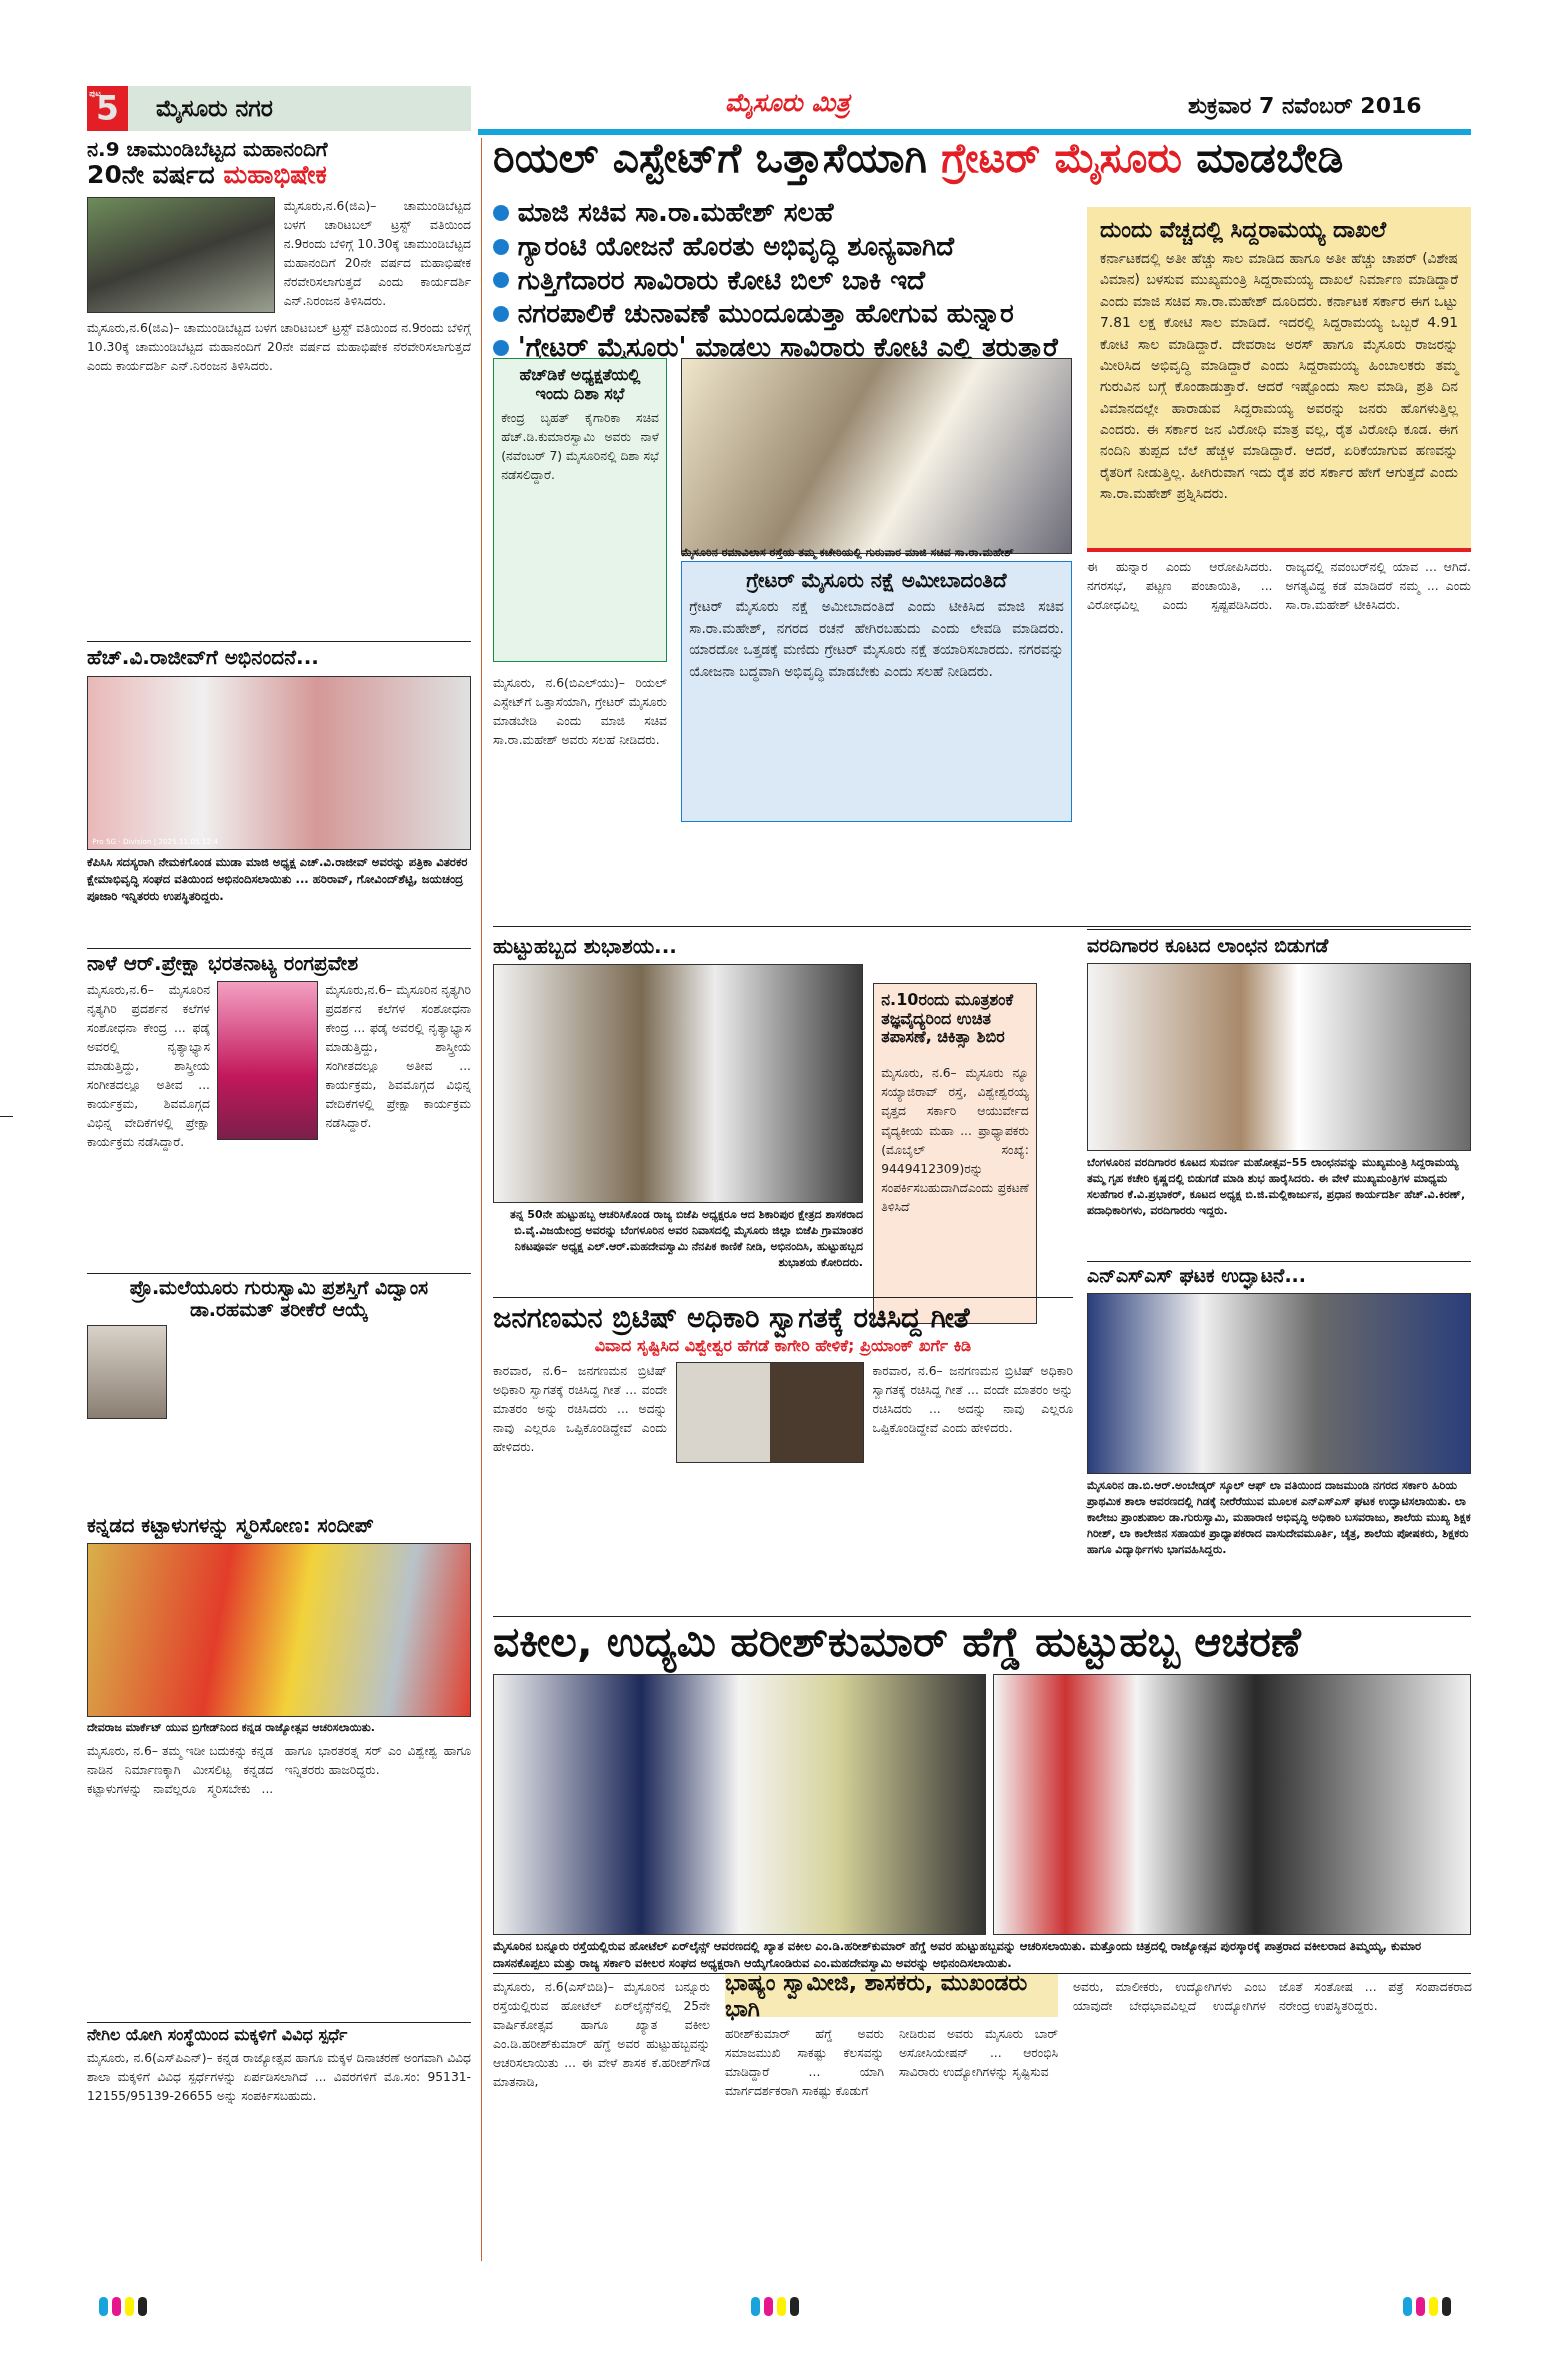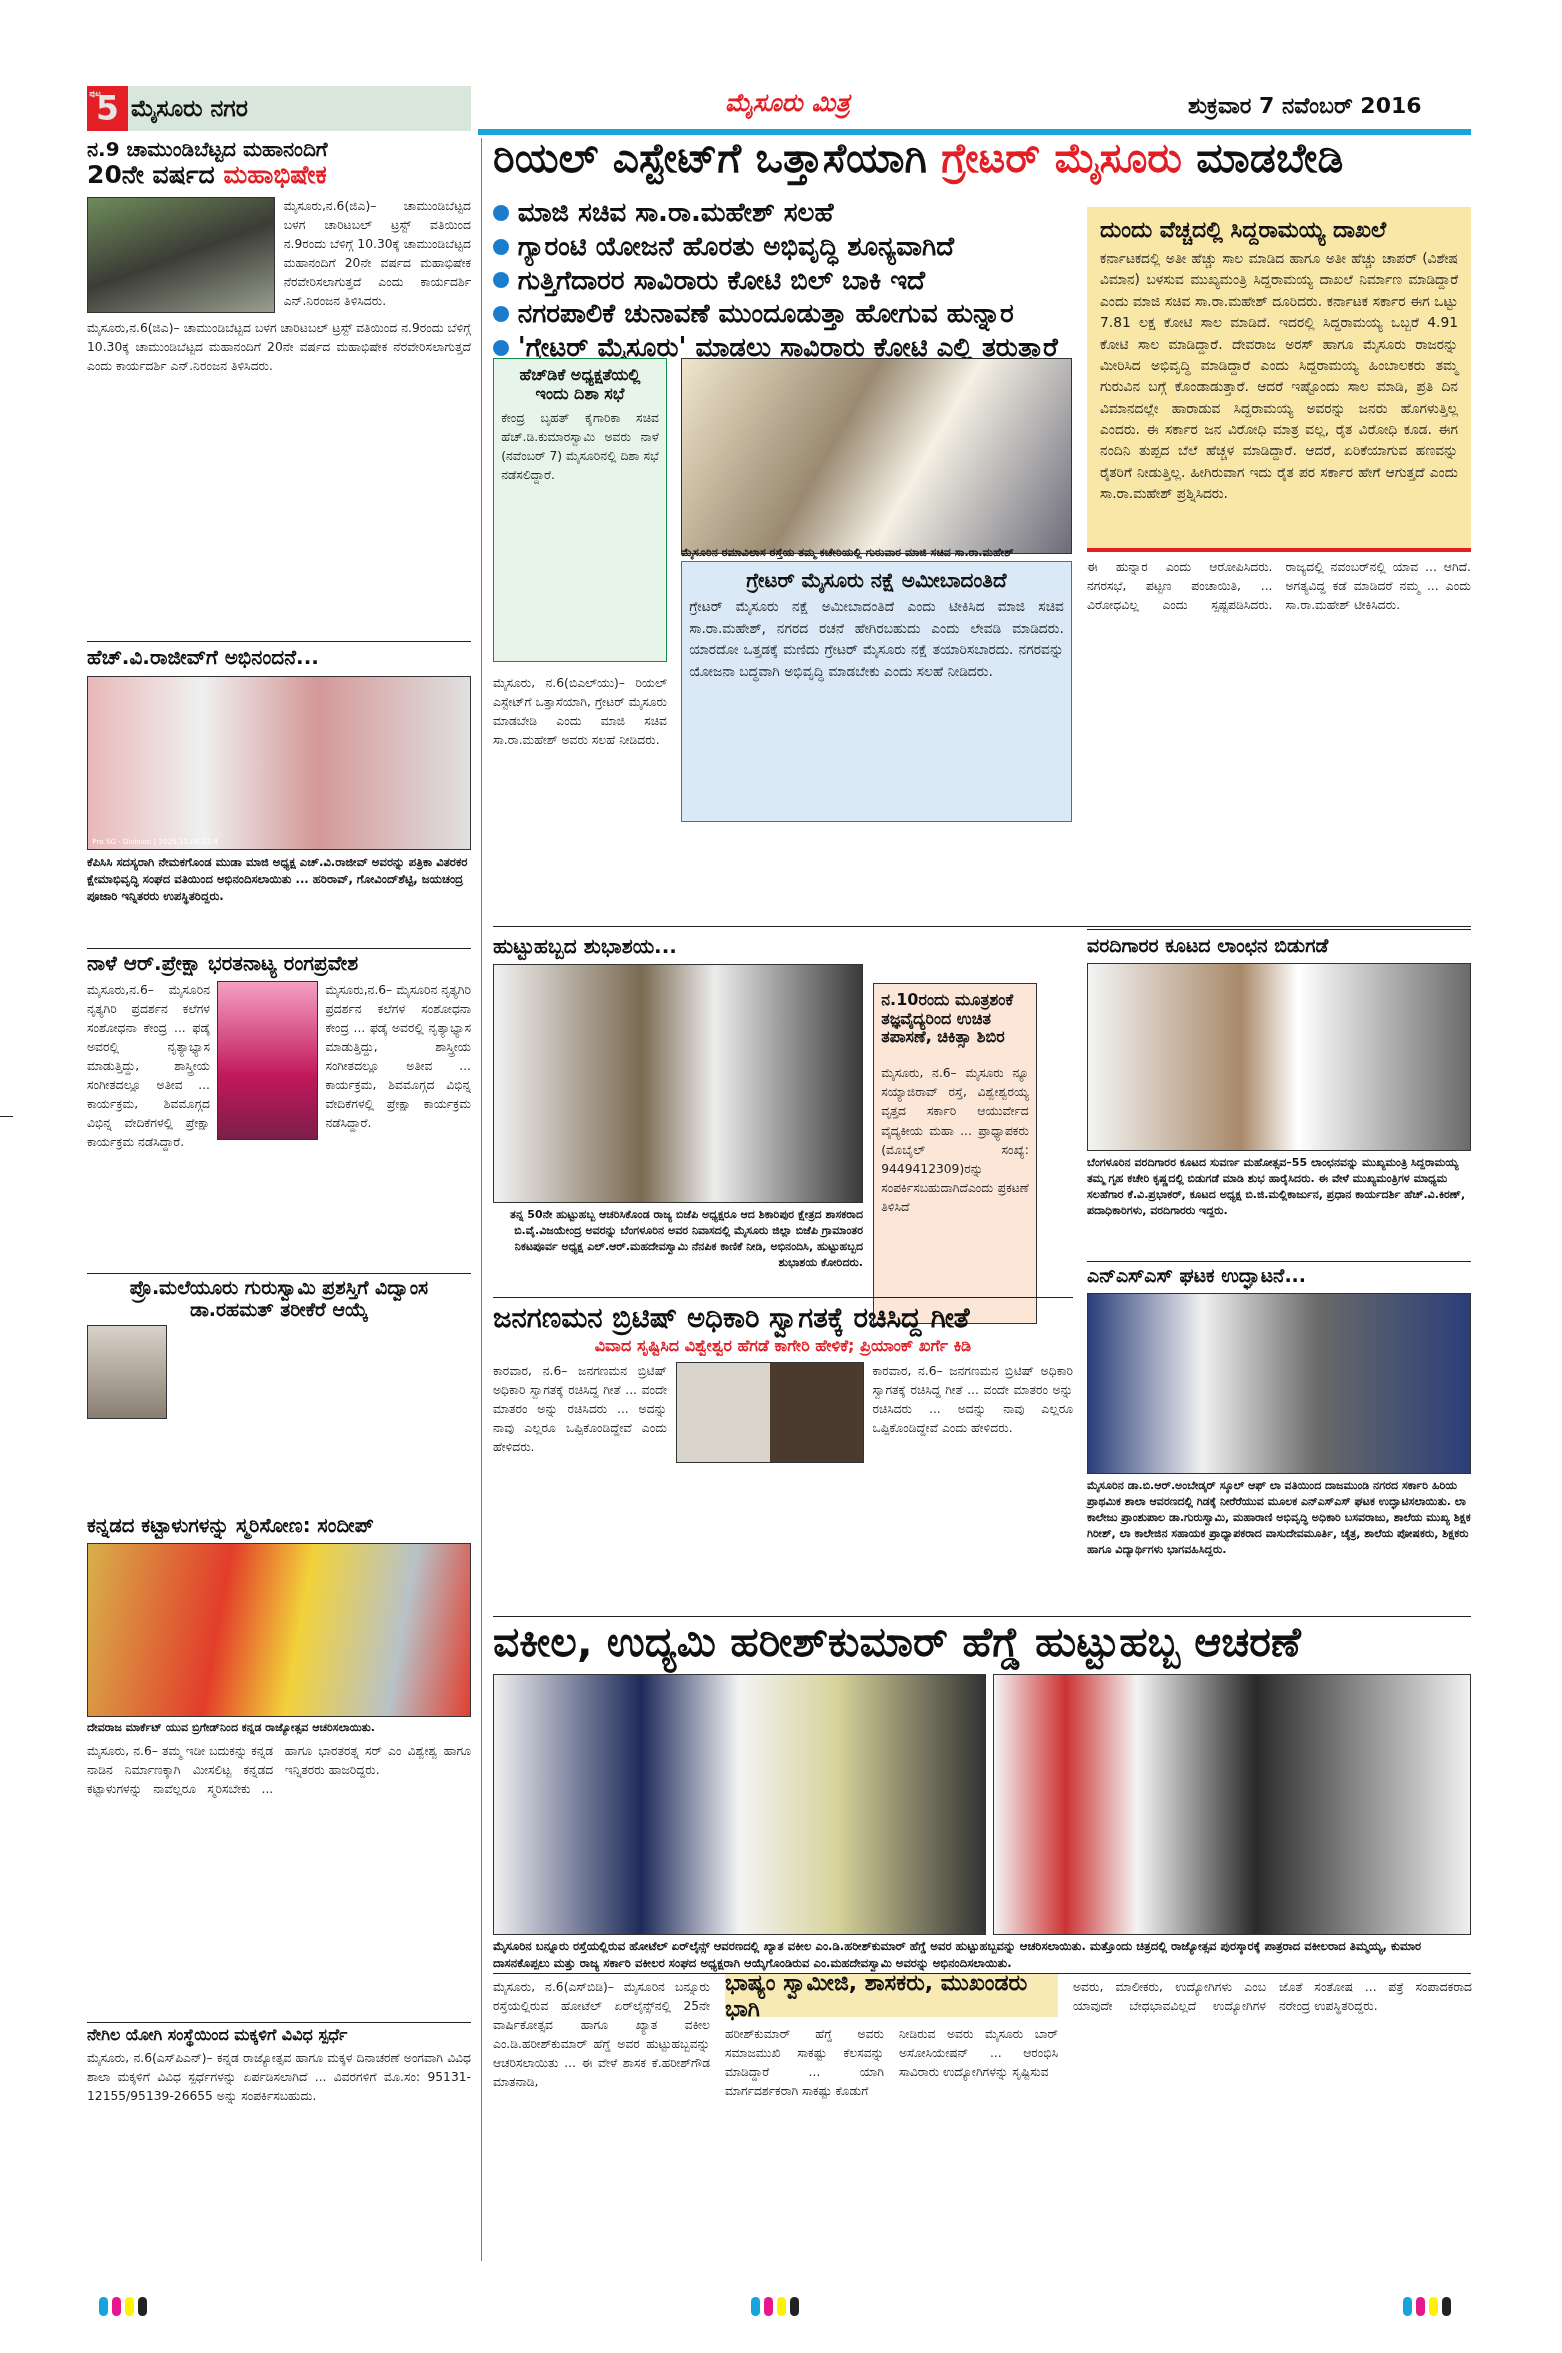--- a/index.html
+++ b/index.html
@@ -1,21 +1,21 @@
 <!DOCTYPE html>
 <html style="font-size:11.6px"><head>
 <meta charset="utf-8">
 <style>
   *{box-sizing:border-box;margin:0;padding:0;}
   body{width:1562px;height:2354px;background:#fff;font-family:"DejaVu Sans",sans-serif;color:#111;position:relative;overflow:hidden;}
   .abs{position:absolute;}
   .masthead-left{left:87px;top:86px;width:384px;height:45px;background:#d8e6dc;display:flex;align-items:center;}
   .page-num{width:41px;height:45px;background:#e31e24;color:#e5e5e5;display:flex;align-items:center;justify-content:center;font-weight:bold;font-size:33px;position:relative;}
   .page-num small{position:absolute;left:2.2px;top:2.9px;font-size:8px;}
-  .section-name{font-size:23px;font-weight:bold;padding-left:3px;}
+  .section-name{font-size:23px;font-weight:bold;padding-left:28px;}
   .paper-name{left:725px;top:88px;font-size:25px;font-weight:bold;color:#e31e24;font-style:italic;}
   .date{left:1188px;top:93px;font-size:22px;font-weight:bold;}
   .blue-rule{left:478px;top:129px;width:993px;height:5.8px;background:#16a4dc;}
   .head{font-weight:bold;line-height:1.15;}
   .red{color:#e31e24;}
   .col-text{font-size:12.3px;line-height:1.55;text-align:justify;color:#222;}
   .photo{background:linear-gradient(135deg,#b7a48e,#6d6d6d 40%,#cfc3b3 70%,#8c7a66);border:0.7px solid #333;}
   .caption{font-size:13px;font-weight:bold;line-height:1.45;}
   .rule{height:1.4px;background:#222;}
   .vrule{width:1.4px;background:#c8642a;}

